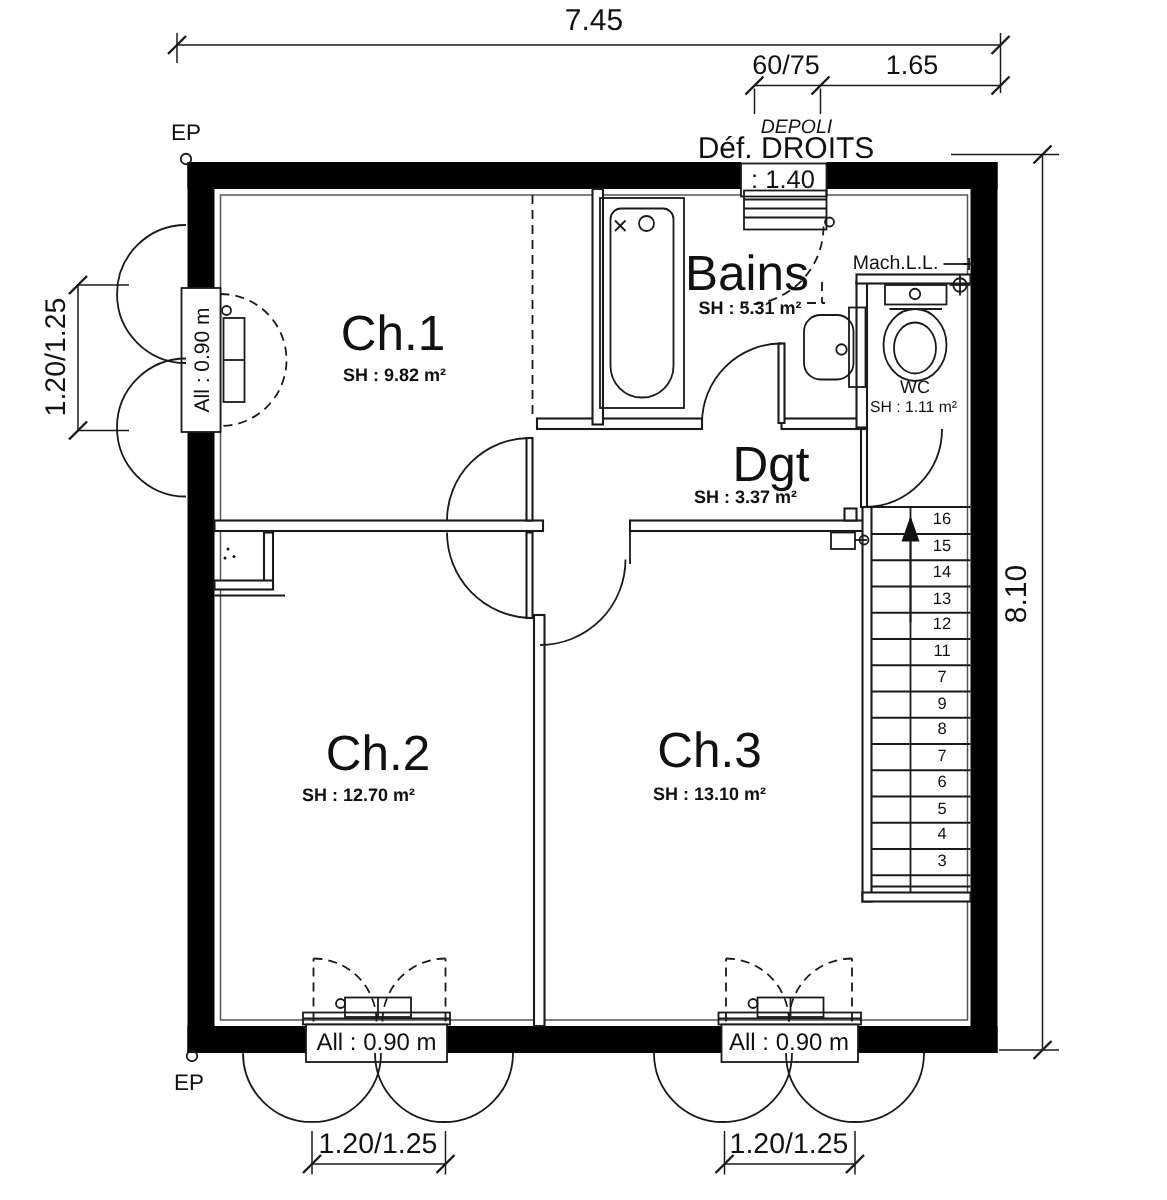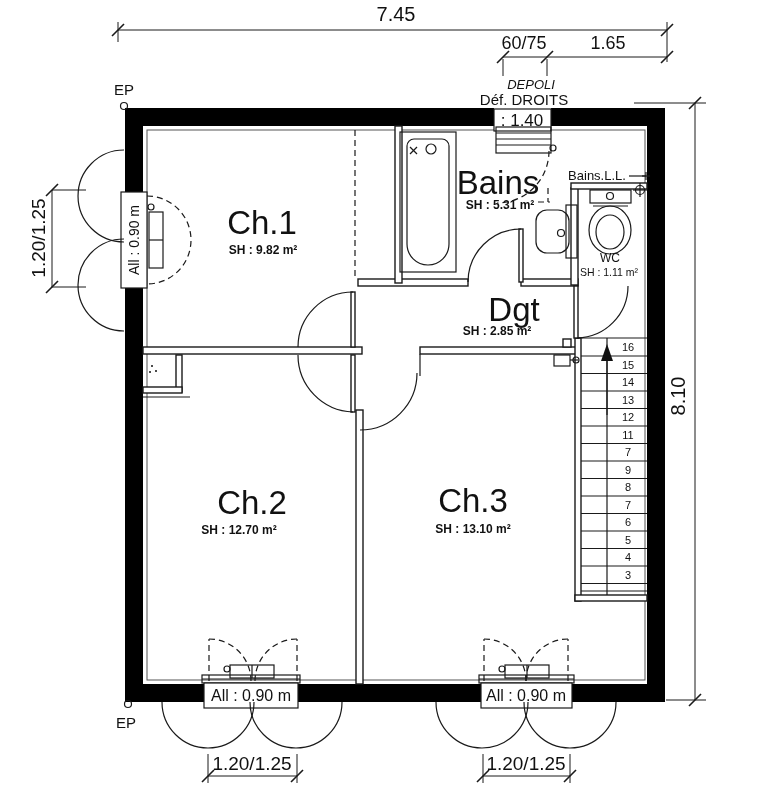--- a/index.html
+++ b/index.html
@@ -13,21 +13,21 @@
   .room-name{font-size:33px;}
   .room-area{font-size:12px;font-weight:bold;}
   .dim-lg{font-size:20px;}
   .dim-md{font-size:18px;}
   .dim-sm{font-size:19px;}
   .sill{font-size:16px;}
   .sill-v{font-size:14px;}
   .ep{font-size:15px;}
   .mach{font-size:13px;}
   .depoli{font-size:13px;font-style:italic;}
-  .defdroits{font-size:15px;}
+  .defdroits{font-size:20px;}
   .s140{font-size:17px;}
   .wc-name{font-size:12px;}
   .wc-area{font-size:10.5px;text-align:center;}
   .stair-num{font-size:11px;}
   .iw{fill:#fff;stroke:#1a1a1a;stroke-width:1.4;}
   .wbox{fill:#fff;stroke:#1a1a1a;stroke-width:1.2;}
   .ln{stroke:#1a1a1a;stroke-width:1.2;fill:none;}
   .thin{stroke:#555;stroke-width:1;fill:none;}
   .arc{stroke:#1a1a1a;stroke-width:1.2;fill:none;}
   .dash{stroke:#1a1a1a;stroke-width:1.2;fill:none;stroke-dasharray:6 4;}
@@ -259,33 +259,33 @@
   <div class="vt dim-lg" style="left:678px;top:396px">8.10</div>
   <div class="vt dim-sm" style="left:38px;top:238px">1.20/1.25</div>
 
   <div class="t dim-sm" style="left:252px;top:763px">1.20/1.25</div>
   <div class="t dim-sm" style="left:526px;top:763px">1.20/1.25</div>
 
   <div class="vt sill-v" style="left:134px;top:240px">All : 0.90 m</div>
   <div class="t sill" style="left:251px;top:696px">All : 0.90 m</div>
   <div class="t sill" style="left:526px;top:696px">All : 0.90 m</div>
 
-  <div class="t mach" style="left:597px;top:175px">Bains.L.L.</div>
+  <div class="t mach" style="left:597px;top:175px">Mach.L.L.</div>
 
   <div class="t room-name" style="left:262px;top:222px">Ch.1</div>
   <div class="t room-area" style="left:263px;top:250px">SH : 9.82 m²</div>
 
   <div class="t room-name" style="left:498px;top:182px">Bains</div>
   <div class="t room-area" style="left:500px;top:205px">SH : 5.31 m²</div>
 
   <div class="t wc-name" style="left:610px;top:258px">WC</div>
   <div class="t wc-area" style="left:609px;top:272px">SH : 1.11 m²</div>
 
   <div class="t room-name" style="left:514px;top:309px">Dgt</div>
-  <div class="t room-area" style="left:497px;top:331px">SH : 2.85 m²</div>
+  <div class="t room-area" style="left:497px;top:331px">SH : 3.37 m²</div>
 
   <div class="t room-name" style="left:252px;top:502px">Ch.2</div>
   <div class="t room-area" style="left:239px;top:530px">SH : 12.70 m²</div>
 
   <div class="t room-name" style="left:473px;top:500px">Ch.3</div>
   <div class="t room-area" style="left:473px;top:529px">SH : 13.10 m²</div>
 
   <div>
       <div class="t stair-num" style="left: 628px; top: 347px;">16</div>
       <div class="t stair-num" style="left: 628px; top: 364.5px;">15</div>

